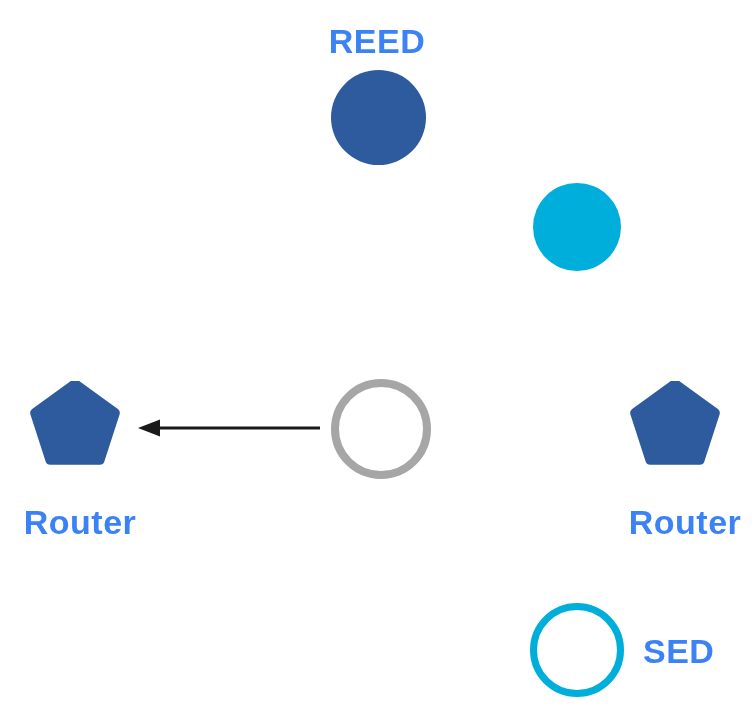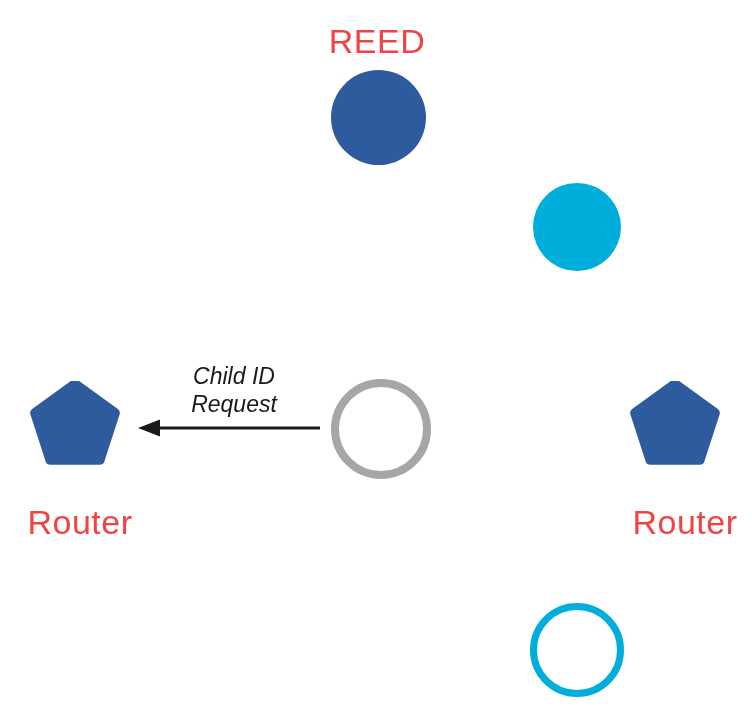--- a/index.html
+++ b/index.html
@@ -10,23 +10,23 @@
   }
   .canvas {
     position: relative;
     width: 752px;
     height: 720px;
     background: #FFFFFF;
     overflow: hidden;
   }
   .node-label {
     position: absolute;
-    color: #ef4444;
+    color: #3b82f6;
     font-size: 34px;
-    font-weight: 400;
+    font-weight: 700;
     white-space: nowrap;
     letter-spacing: 0.5px;
   }
   .label-center-x { transform: translateX(-50%); }
   .label-center-y { transform: translateY(-50%); }
   .circle { position: absolute; border-radius: 50%; box-sizing: border-box; }
   .reed-circle   { left: 331px; top: 70px;  width: 95px;  height: 95px;  background: #2E5A9E; }
   .med-circle    { left: 533px; top: 183px; width: 88px;  height: 88px;  background: #00AEDC; }
   .joiner-circle { left: 331px; top: 379px; width: 100px; height: 100px; background: #FFFFFF; border: 8px solid #A6A6A6; }
   .sed-circle    { left: 530px; top: 603px; width: 94px;  height: 94px;  background: #FFFFFF; border: 7px solid #00AEDC; }
@@ -57,35 +57,32 @@
 
 <div class="canvas">
 
   <div class="node-label reed-label label-center-x">REED</div>
   <div class="circle reed-circle"></div>
 
   <div class="circle med-circle"></div>
 
   <div class="circle joiner-circle"></div>
 
-  <div class="edge-label">
-    <div>Child ID</div>
-    <div>Request</div>
-  </div>
 
   <svg class="edge-arrow" viewBox="0 0 200 30" xmlns="http://www.w3.org/2000/svg">
     <line x1="190" y1="15" x2="24" y2="15" stroke="#1A1A1A" stroke-width="3"></line>
     <polygon points="8,15 30,6.5 30,23.5" fill="#1A1A1A"></polygon>
   </svg>
 
   <svg class="pentagon pentagon-left" viewBox="0 0 100 94" xmlns="http://www.w3.org/2000/svg">
     <polygon points="50,3 91.8,33.4 75.9,82.6 24.1,82.6 8.2,33.4" fill="#2E5A9E" stroke="#2E5A9E" stroke-width="10" stroke-linejoin="round"></polygon>
   </svg>
   <div class="node-label router-left-label label-center-x">Router</div>
 
   <svg class="pentagon pentagon-right" viewBox="0 0 100 94" xmlns="http://www.w3.org/2000/svg">
     <polygon points="50,3 91.8,33.4 75.9,82.6 24.1,82.6 8.2,33.4" fill="#2E5A9E" stroke="#2E5A9E" stroke-width="10" stroke-linejoin="round"></polygon>
   </svg>
   <div class="node-label router-right-label label-center-x">Router</div>
 
   <div class="circle sed-circle"></div>
+  <div class="node-label sed-label label-center-y">SED</div>
 
 </div>
 
 </body></html>

